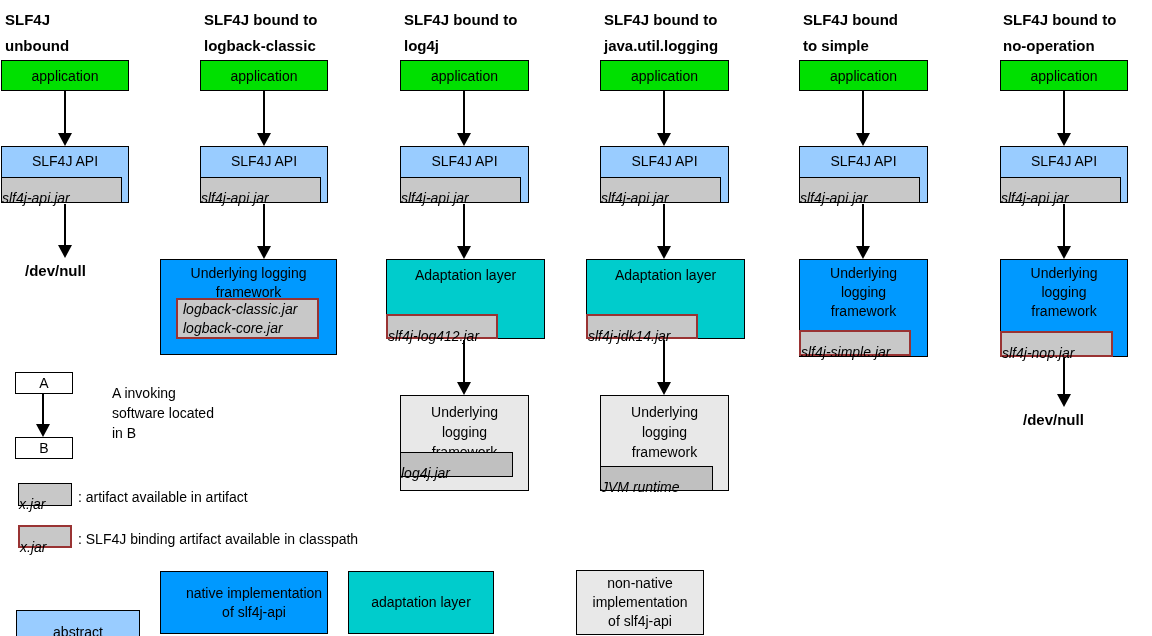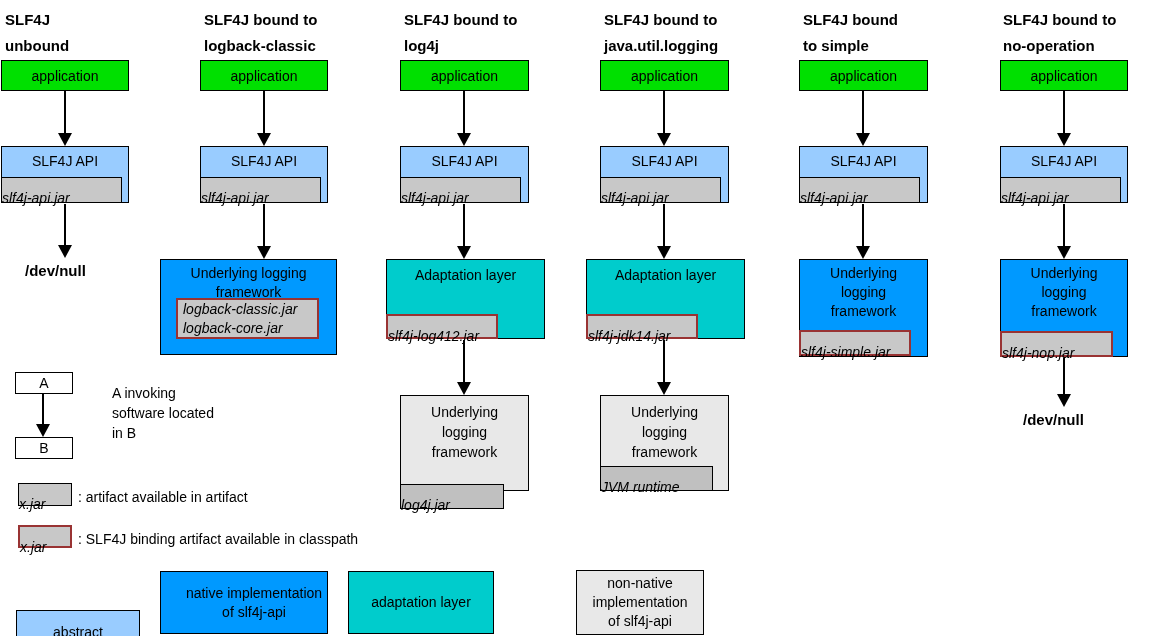--- a/index.html
+++ b/index.html
@@ -147,21 +147,21 @@
 
   <div class="abs box teal" style="left:386px;top:259px;width:159px;height:80px;">Adaptation layer</div>
   <div class="abs jar binding" style="left:386px;top:314px;width:112px;height:25px;">slf4j-log412.jar</div>
   <div class="abs arrow" style="left:457px;top:340px;height:55px;">
       <div class="shaft"></div>
       <div class="head"></div>
     </div>
   <div class="abs box grayfw" style="left:400px;top:395px;width:129px;height:96px;">Underlying
 logging
 framework</div>
-  <div class="abs jar inner" style="left:400px;top:484px;width:104px;height:25px;">log4j.jar</div>
+  <div class="abs jar inner" style="left:400px;top:452px;width:113px;height:25px;">log4j.jar</div>
 
   <div class="abs box teal" style="left:586px;top:259px;width:159px;height:80px;">Adaptation layer</div>
   <div class="abs jar binding" style="left:586px;top:314px;width:112px;height:25px;">slf4j-jdk14.jar</div>
   <div class="abs arrow" style="left:657px;top:340px;height:55px;">
       <div class="shaft"></div>
       <div class="head"></div>
     </div>
   <div class="abs box grayfw" style="left:600px;top:395px;width:129px;height:96px;">Underlying
 logging
 framework</div>

